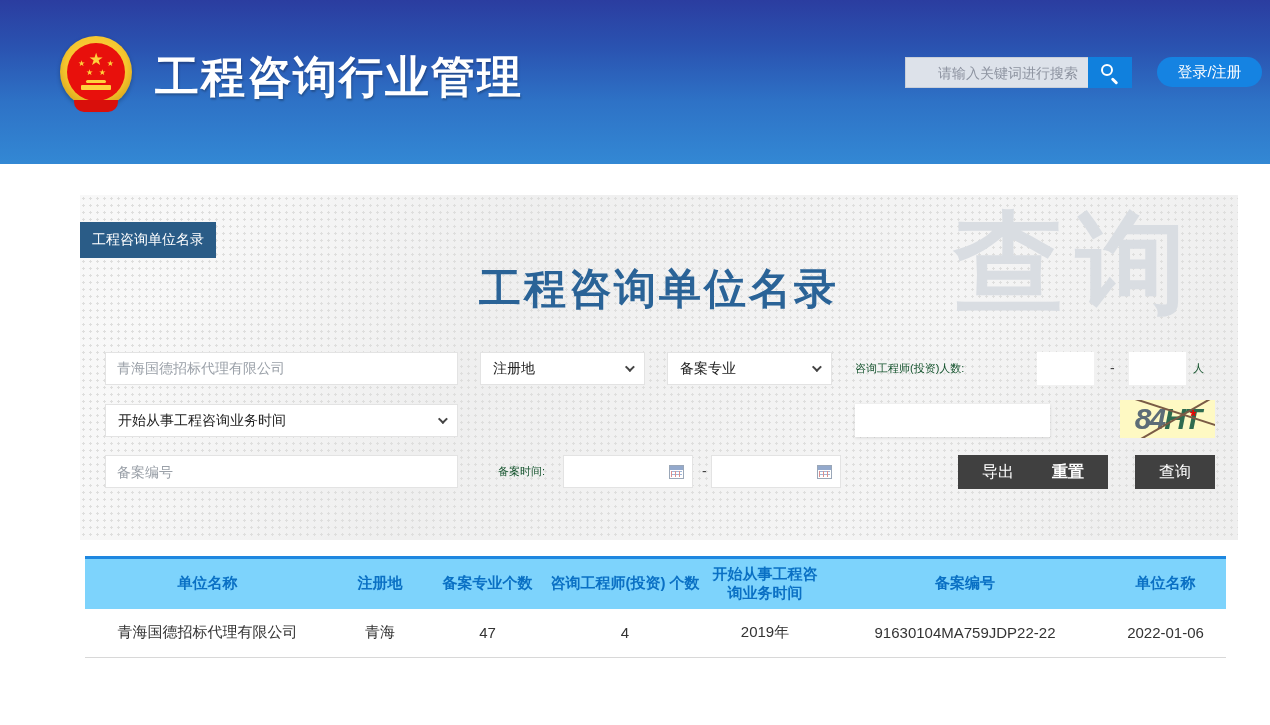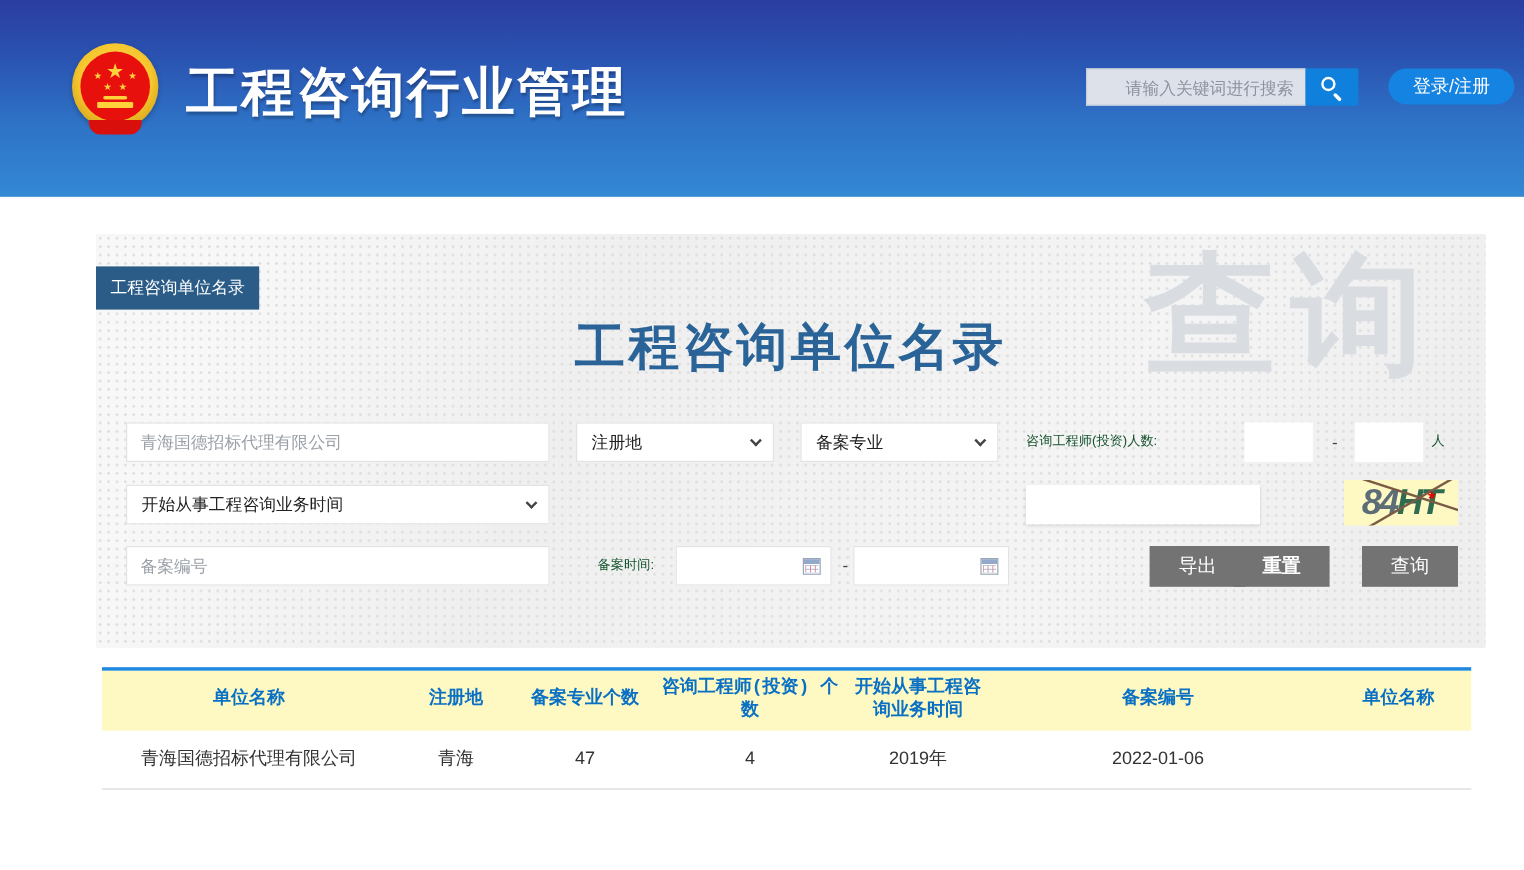--- a/index.html
+++ b/index.html
@@ -66,28 +66,28 @@
   .captcha .line2 { top:20px; left:-5px; transform:rotate(-30deg); }
   .req { position:absolute; z-index:1; color:#e00; font-size:16px; font-weight:bold; }
 
   .datebox { display:flex; align-items:center; justify-content:flex-end; padding:0 8px; cursor:pointer; }
   .cal { width:15px; height:14px; border:1px solid #9aa7b8; background:linear-gradient(#93a9cc 0 4px, #fff 4px);
          position:relative; }
   .cal::after { content:""; position:absolute; left:1px; top:5px; right:1px; bottom:1px;
                 background-image:linear-gradient(90deg,#d98f8f 1px, transparent 1px), linear-gradient(#9fb6d8 1px, transparent 1px);
                 background-size:4px 3px; }
 
-  .btn { position:absolute; width:80px; height:34px; background:#737373; color:#fff; border:none; font-size:16px;
+  .btn { position:absolute; width:80px; height:34px; background:#404040; color:#fff; border:none; font-size:16px;
          z-index:1; cursor:pointer; }
 
   
   .table { position:absolute; left:85px; top:556px; width:1141px; z-index:1; }
   .t-topline { height:3px; background:#1e87e0; }
   .t-grid { display:grid; grid-template-columns:245px 100px 115px 160px 120px 280px 121px; align-items:center; }
-  .t-head { background:#fef9c3; min-height:44px;font-family:Liberation Mono, monospace; }
+  .t-head { background:#7dd3fc; min-height:44px; }
   .t-head > div { color:#0a70c4; font-size:15px; font-weight:bold; text-align:center; line-height:1.25; padding:6px 4px; }
   .t-row { background:#fff; min-height:49px; border-bottom:1px solid #d8d8d8; }
   .t-row > div { color:#333; font-size:15px; text-align:center; padding:6px 2px; }
 </style>
 </head>
 <body>
 
 <div class="header">
   <div class="emblem">
     <div class="emblem-inner">
@@ -174,15 +174,16 @@
     <div>开始从事工程咨询业务时间</div>
     <div>备案编号</div>
     <div>单位名称</div>
   </div>
   <div class="t-grid t-row">
     <div>青海国德招标代理有限公司</div>
     <div>青海</div>
     <div>47</div>
     <div>4</div>
     <div>2019年</div>
+    <div>91630104MA759JDP22-22</div>
     <div>2022-01-06</div>
   </div>
 </div>
 
 </body></html>

